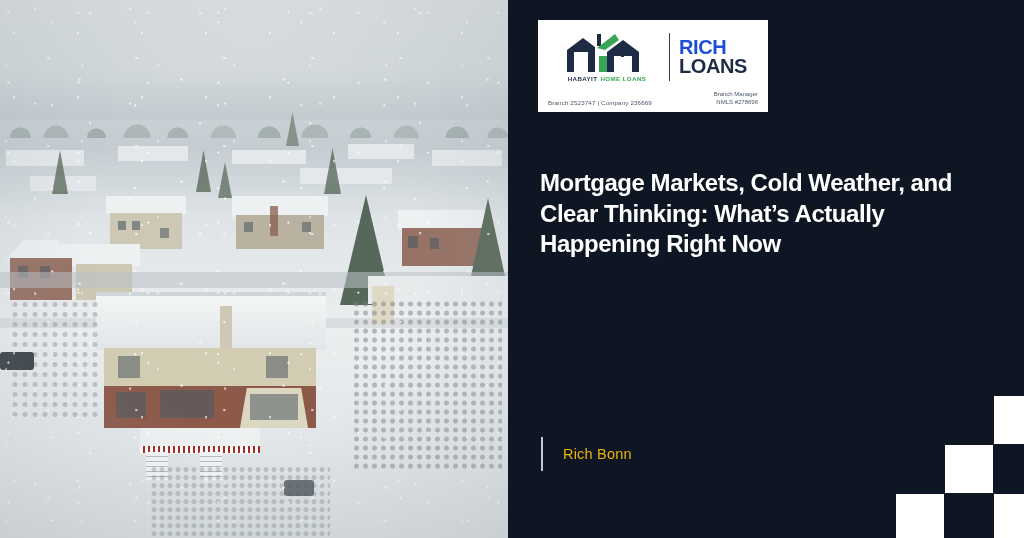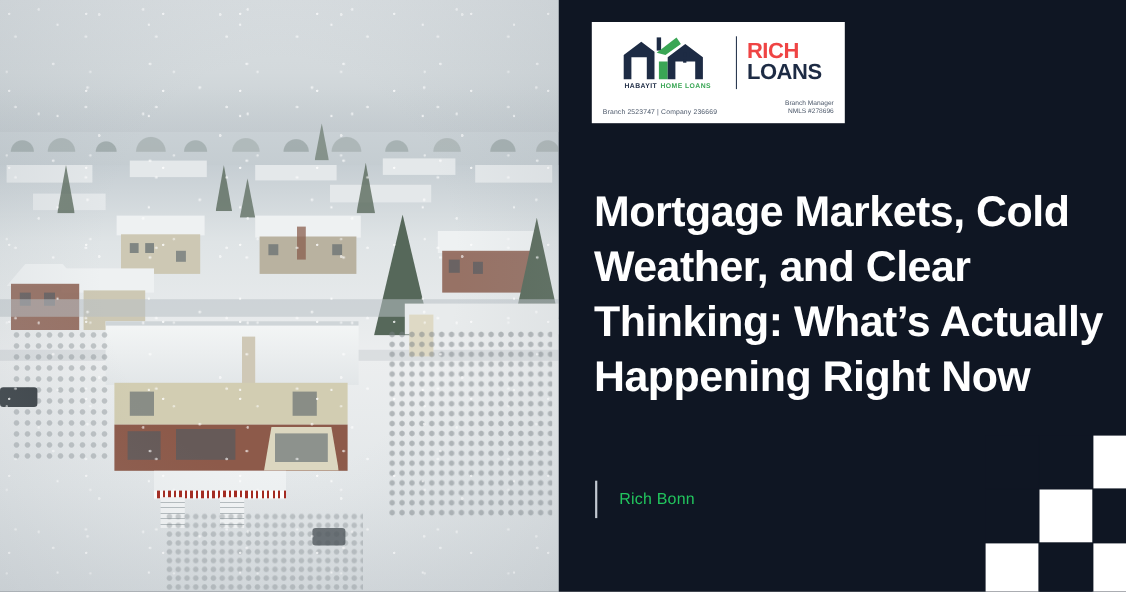--- a/index.html
+++ b/index.html
@@ -117,21 +117,21 @@
     background: #2c3a52;
     margin: 0 9px 0 3px;
   }
   .logo-right { display: flex; flex-direction: column; justify-content: center; }
   .rb-line1, .rb-line2 {
     font-size: 20px;
     font-weight: 800;
     letter-spacing: -0.4px;
     line-height: 0.96;
   }
-  .rb-line1 { color: #ef4444; }
+  .rb-line1 { color: #1d4ed8; }
   .rb-line2 { color: #1d2b44; }
   .logo-bottom {
     display: flex;
     justify-content: space-between;
     align-items: flex-end;
     padding-top: 3px;
   }
   .lic-left {
     font-size: 6.2px;
     color: #4a5668;
@@ -145,41 +145,41 @@
     line-height: 1.35;
     white-space: nowrap;
   }
 
   
   .headline {
     position: absolute;
     left: 32px; top: 168px;
     width: 470px;
     color: #ffffff;
-    font-size: 39px;
+    font-size: 24px;
     font-weight: 800;
     line-height: 1.28;
     letter-spacing: -0.45px;
   }
 
   
   .byline {
     position: absolute;
     left: 33px; top: 437px;
     display: flex;
     align-items: center;
     height: 34px;
   }
   .byline-bar {
     width: 2px; height: 34px;
     background: #c3c9d2;
     margin-right: 20px;
   }
   .byline-name {
-    color: #22c55e;
+    color: #eab308;
     font-size: 14.5px;
     font-weight: 400;
     letter-spacing: .2px;
   }
 
   
   .checker {
     position: absolute;
     left: 388px;  
     top: 396px;

